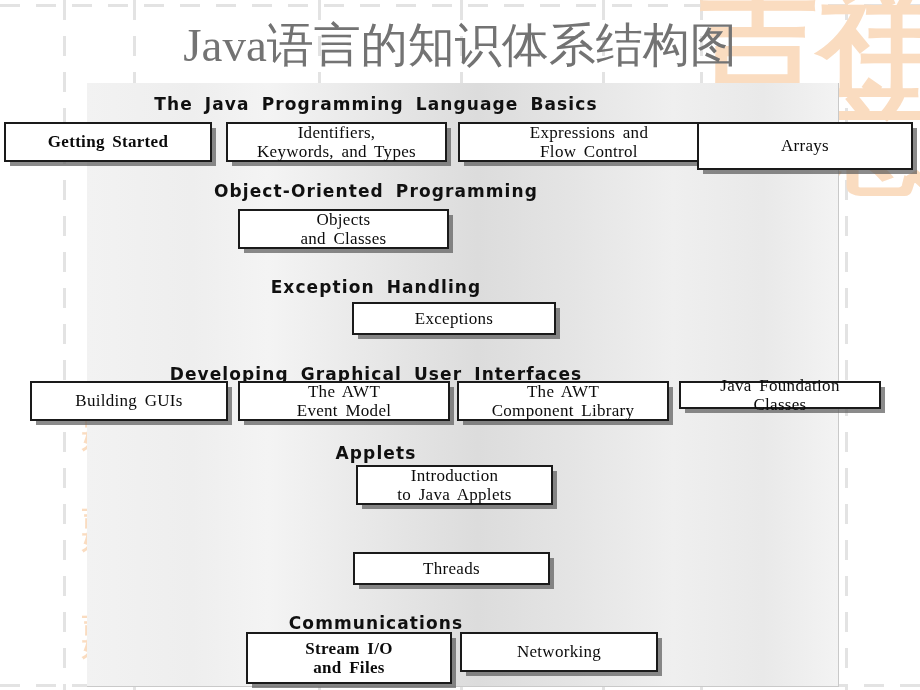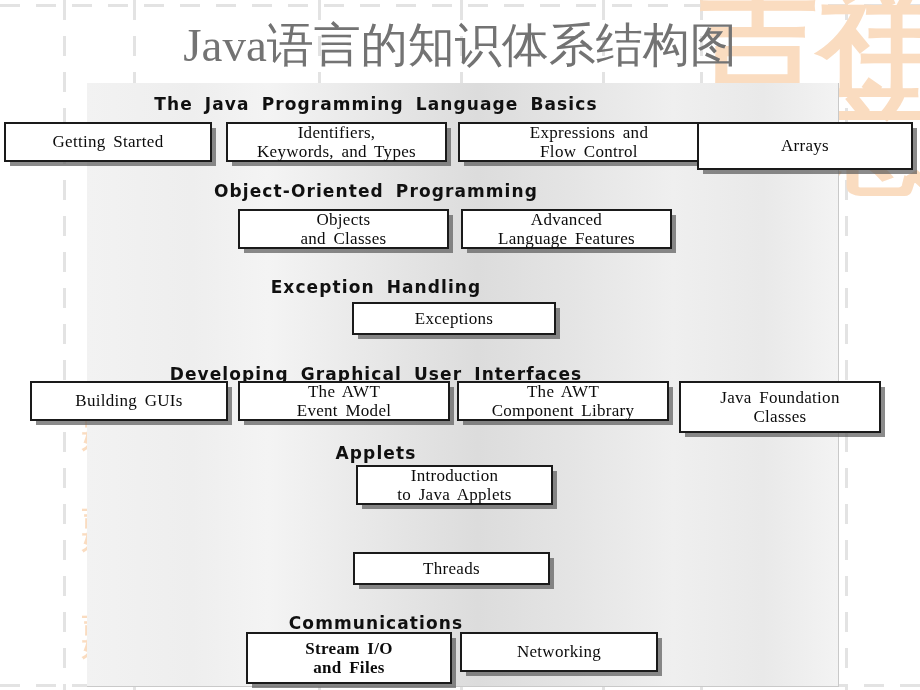--- a/index.html
+++ b/index.html
@@ -155,43 +155,41 @@
   <div class="seal seal-small" style="left:36px; top:505px;">吉祥
 如意</div>
   <div class="seal seal-small" style="left:36px; top:612px;">吉祥
 如意</div>
 
   <div id="panel"></div>
 
   <div id="title">Java语言的知识体系结构图</div>
 
   <div class="sec-head" style="top:94px;">The  Java  Programming  Language  Basics</div>
-  <div class="box" style="left:4px;   top:122px; width:208px; height:40px;">Getting  Started</div>
+  <div class="box" style="left:4px;   top:122px; width:208px; height:40px;font-weight:bold;">Getting  Started</div>
   <div class="box" style="left:226px; top:122px; width:221px; height:40px;">Identifiers,
 Keywords, and  Types</div>
   <div class="box" style="left:458px; top:122px; width:262px; height:40px;">Expressions  and
 Flow  Control</div>
   <div class="box" style="left:697px; top:122px; width:216px; height:48px;">Arrays</div>
 
   <div class="sec-head" style="top:181px;">Object-Oriented  Programming</div>
   <div class="box" style="left:238px; top:209px; width:211px; height:40px;">Objects
 and  Classes</div>
-  <div class="box" style="left:461px; top:209px; width:211px; height:40px;">Advanced
-Language  Features</div>
 
   <div class="sec-head" style="top:277px;">Exception  Handling</div>
   <div class="box" style="left:352px; top:302px; width:204px; height:33px;">Exceptions</div>
 
   <div class="sec-head" style="top:364px;">Developing  Graphical  User  Interfaces</div>
   <div class="box" style="left:30px;  top:381px; width:198px; height:40px;">Building  GUIs</div>
   <div class="box" style="left:238px; top:381px; width:212px; height:40px;">The  AWT
 Event  Model</div>
   <div class="box" style="left:457px; top:381px; width:212px; height:40px;">The  AWT
 Component  Library</div>
-  <div class="box" style="left:679px; top:381px; width:202px; height:52px;">Java  Foundation
+  <div class="box" style="left:679px; top:381px; width:202px; height:28px;">Java  Foundation
 Classes</div>
 
   <div class="sec-head" style="top:443px;">Applets</div>
   <div class="box" style="left:356px; top:465px; width:197px; height:40px;">Introduction
 to  Java  Applets</div>
 
   <div class="box" style="left:353px; top:552px; width:197px; height:33px;">Threads</div>
 
   <div class="sec-head" style="top:613px;">Communications</div>
   <div class="box" style="left:246px; top:632px; width:206px; height:52px;font-weight:bold;">Stream  I/O

